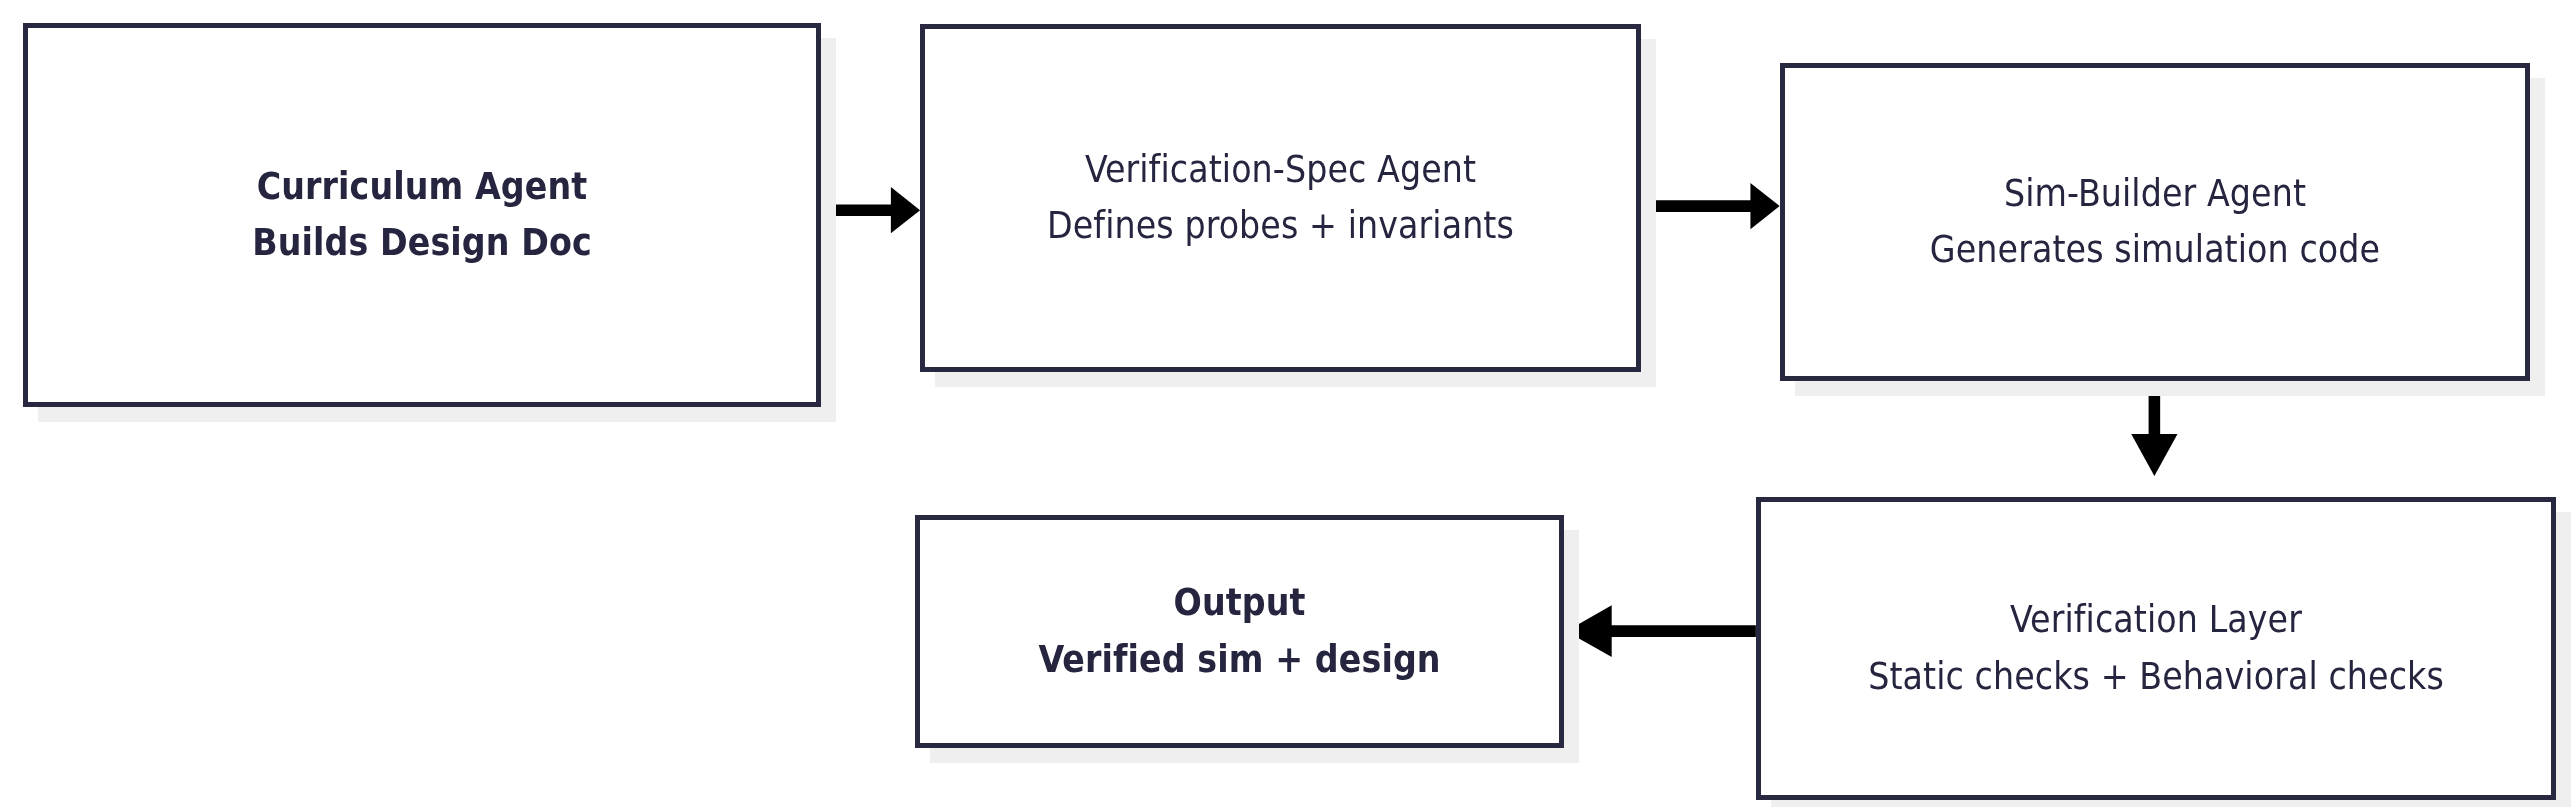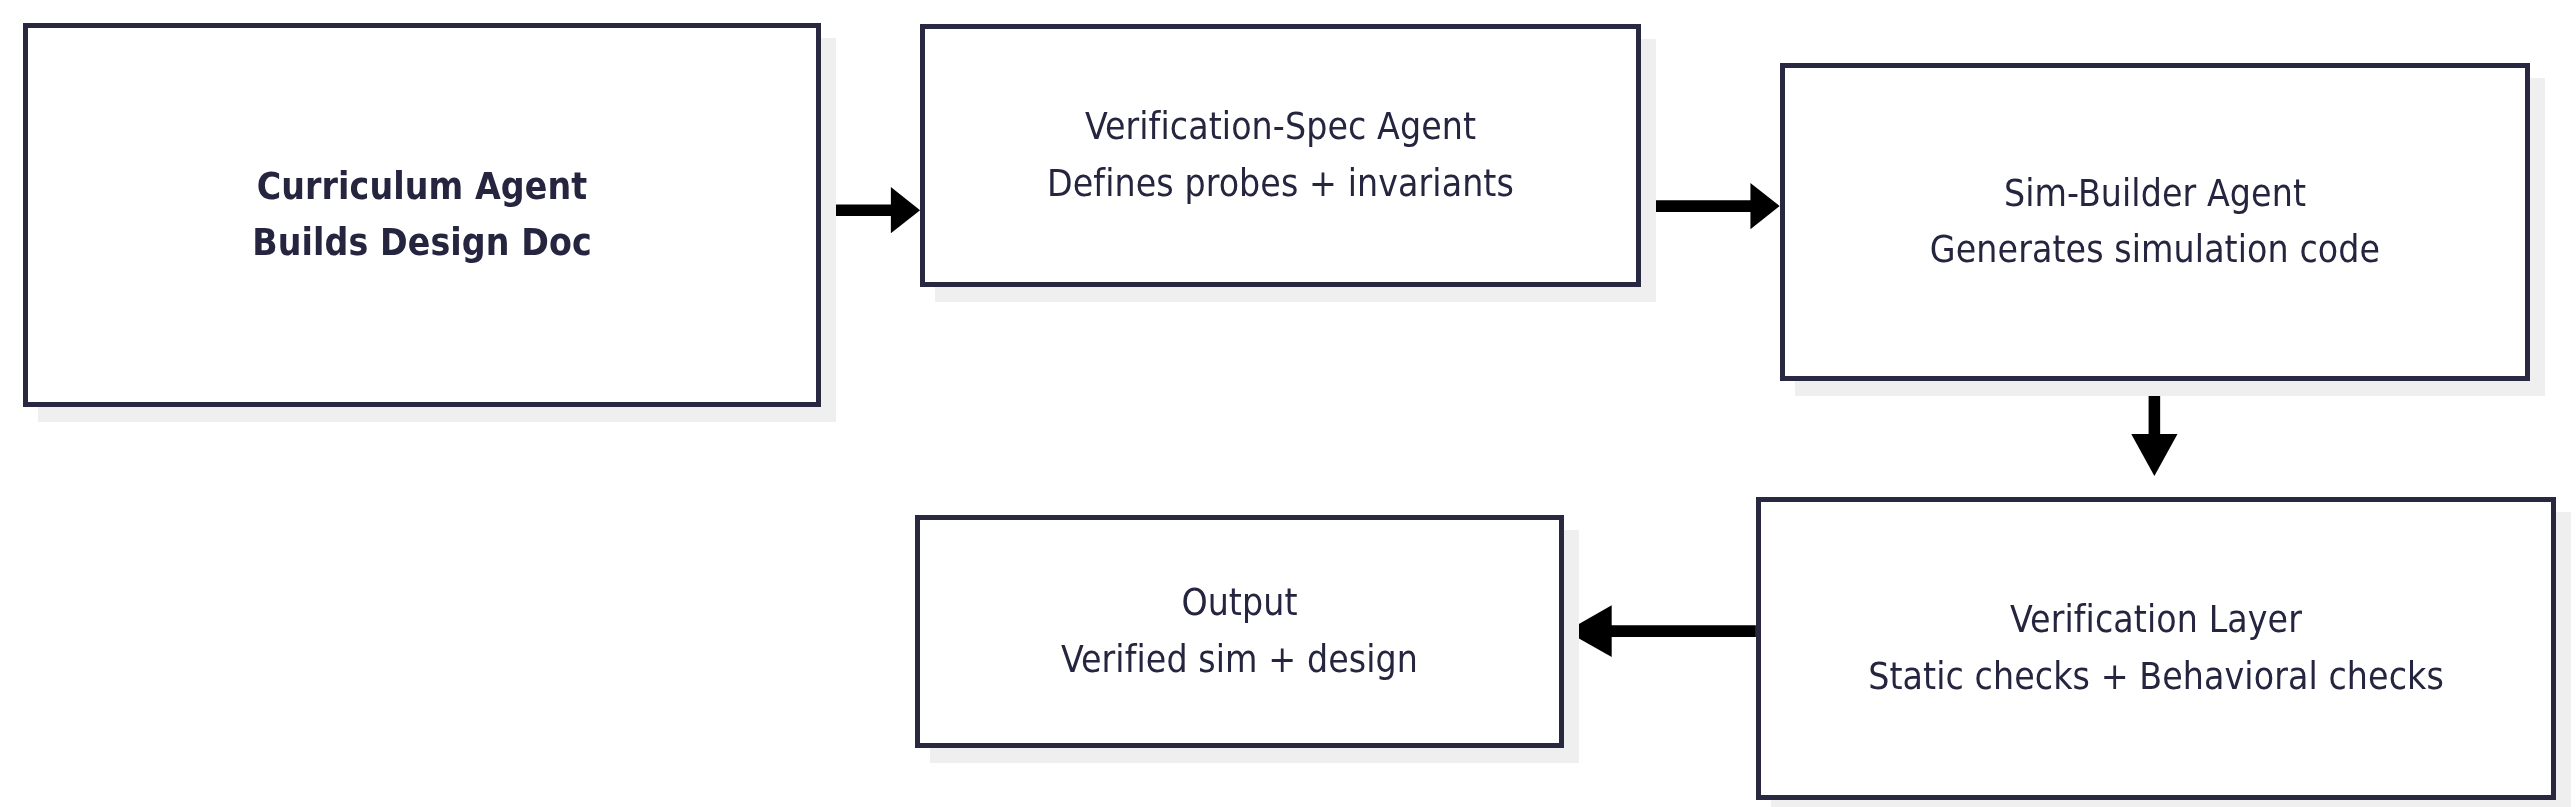--- a/index.html
+++ b/index.html
@@ -38,24 +38,24 @@
     font-size: 37px;
     line-height: 1.52;
     letter-spacing: 0.1px;
     font-stretch: condensed;
     white-space: pre-wrap;
     padding: 0 23px;
   }
 
   
   #node-curriculum      { left: 23px;   top: 23px;   width: 798px; height: 384px; font-weight: bold; }
-  #node-verification-spec { left: 920px; top: 24px;  width: 721px; height: 263px; }
+  #node-verification-spec { left: 920px; top: 24px;  width: 721px; height: 348px; }
   #node-sim-builder     { left: 1780px; top: 63px;   width: 750px; height: 318px; }
   #node-verification-layer { left: 1756px; top: 481px; width: 800px; height: 303px; margin-top: 16px; }
-  #node-output          { left: 915px; top: 515px;  width: 649px;  height: 233px; }
+  #node-output          { left: 915px; top: 515px;  width: 649px;  height: 233px; font-weight: bold; }
 
   
   #arrow-layer {
     position: absolute;
     left: 0;
     top: 0;
     width: 2576px;
     height: 808px;
     pointer-events: none;
   }

